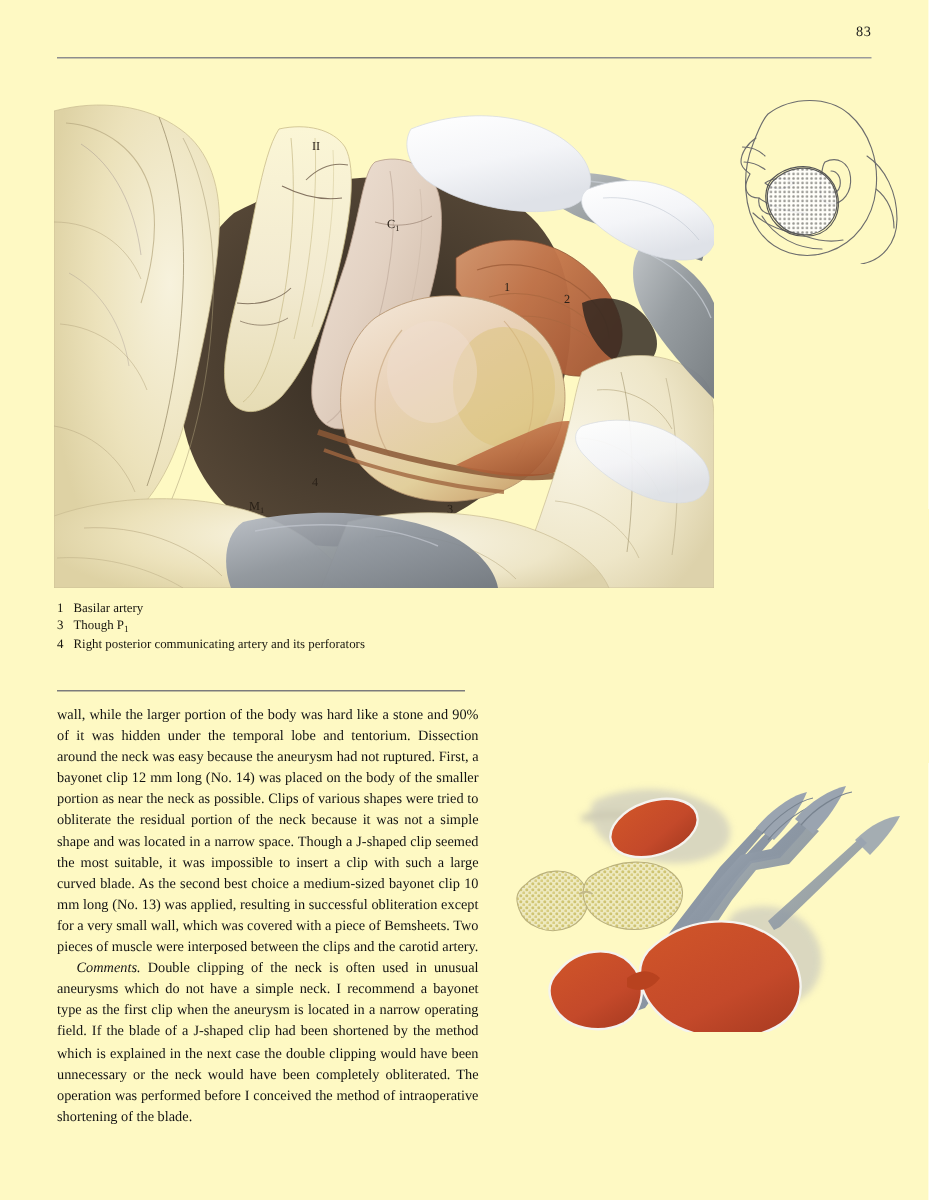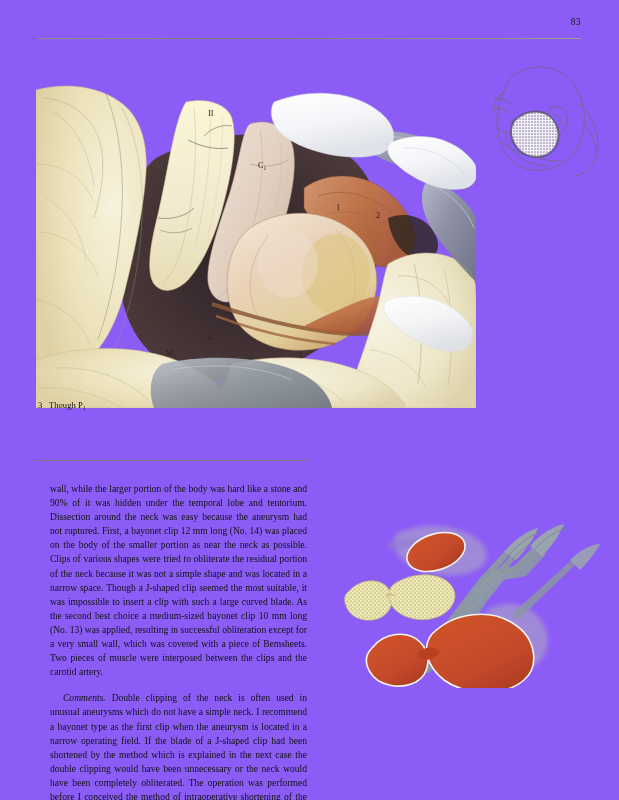--- a/index.html
+++ b/index.html
@@ -14,21 +14,21 @@
     position: relative;
     overflow: hidden;
     font-family: "Liberation Serif", "DejaVu Serif", serif;
     color: #141414;
     -webkit-font-smoothing: antialiased;
   }
 
   .page {
     position: absolute;
     inset: 0;
-    background: #8b5cf6;
+    background: #fef9c3;
   }
 
   
   .folio {
     position: absolute;
     right: 38px;
     top: 17px;
     font-size: 9.5px;
     letter-spacing: .4px;
     color: #1a1a1a;
@@ -39,21 +39,21 @@
     top: 38px;
     width: 543px;
     height: 1px;
     background: linear-gradient(to right, #8e8e8e, #7d7d7d 40%, #9b9b9b);
   }
 
   
   .plate {
     position: absolute;
     left: 36px;
-    top: 68px;
+    top: 52px;
     width: 440px;
     height: 340px;
   }
   .plate svg { display: block; width: 100%; height: 100%; }
 
   .fig-label {
     font-family: "Liberation Serif", serif;
     font-size: 8.2px;
     fill: #2a2118;
   }
@@ -107,21 +107,21 @@
     left: 38px;
     top: 470px;
     width: 281px;
     font-size: 9.55px;
     line-height: 14.1px;
     text-align: justify;
     text-justify: inter-word;
     color: #121212;
     hyphens: manual;
   }
-  .col p { margin: 12px; }
+  .col p { margin: 0; }
   .col p + p { text-indent: 13px; }
   .col .term { font-style: italic; }
 
   
   .schematic {
     position: absolute;
     left: 338px;
     top: 516px;
     width: 262px;
     height: 172px;
@@ -358,21 +358,27 @@
 
       <path d="M41 63 C51 53 66 51 76 59 C85 67 87 82 79 91
                C71 101 54 101 45 91 C37 83 35 70 41 63 Z" fill="url(#hatch)" opacity="0.9"></path>
       <path d="M41 63 C51 53 66 51 76 59 C85 67 87 82 79 91
                C71 101 54 101 45 91 C37 83 35 70 41 63 Z" fill="none" stroke="#5a5a5a" stroke-width="0.8"></path>
     </svg>
   </div>
 
   <div class="legend">
     <div class="legend-row">
+      <span class="legend-num">1</span><span>Basilar artery</span>
+    </div>
+    <div class="legend-row">
       <span class="legend-num">3</span><span>Though P</span><sub>1</sub>
+    </div>
+    <div class="legend-row">
+      <span class="legend-num">4</span><span>Right posterior communicating artery and its perforators</span>
     </div>
   </div>
 
   <div class="body-rule"></div>
 
   <div class="col">
     <p><span>wall, while the larger portion of the body was hard like a stone and 90% of it was hidden under the temporal lobe and tentorium. Dissection around the neck was easy because the aneurysm had not ruptured. First, a bayonet clip 12 mm long (No. 14) was placed on the body of the smaller portion as near the neck as possible. Clips of various shapes were tried to obliterate the residual portion of the neck because it was not a simple shape and was located in a narrow space. Though a J-shaped clip seemed the most suitable, it was impossible to insert a clip with such a large curved blade. As the second best choice a medium-sized bayonet clip 10 mm long (No. 13) was applied, resulting in successful obliteration except for a very small wall, which was covered with a piece of Bemsheets. Two pieces of muscle were interposed between the clips and the carotid artery.</span></p>
     <p><span class="term">Comments.</span><span> Double clipping of the neck is often used in unusual aneurysms which do not have a simple neck. I recommend a bayonet type as the first clip when the aneurysm is located in a narrow operating field. If the blade of a J-shaped clip had been shortened by the method which is explained in the next case the double clipping would have been unnecessary or the neck would have been completely obliterated. The operation was performed before I conceived the method of intraoperative shortening of the blade.</span></p>
   </div>
 

